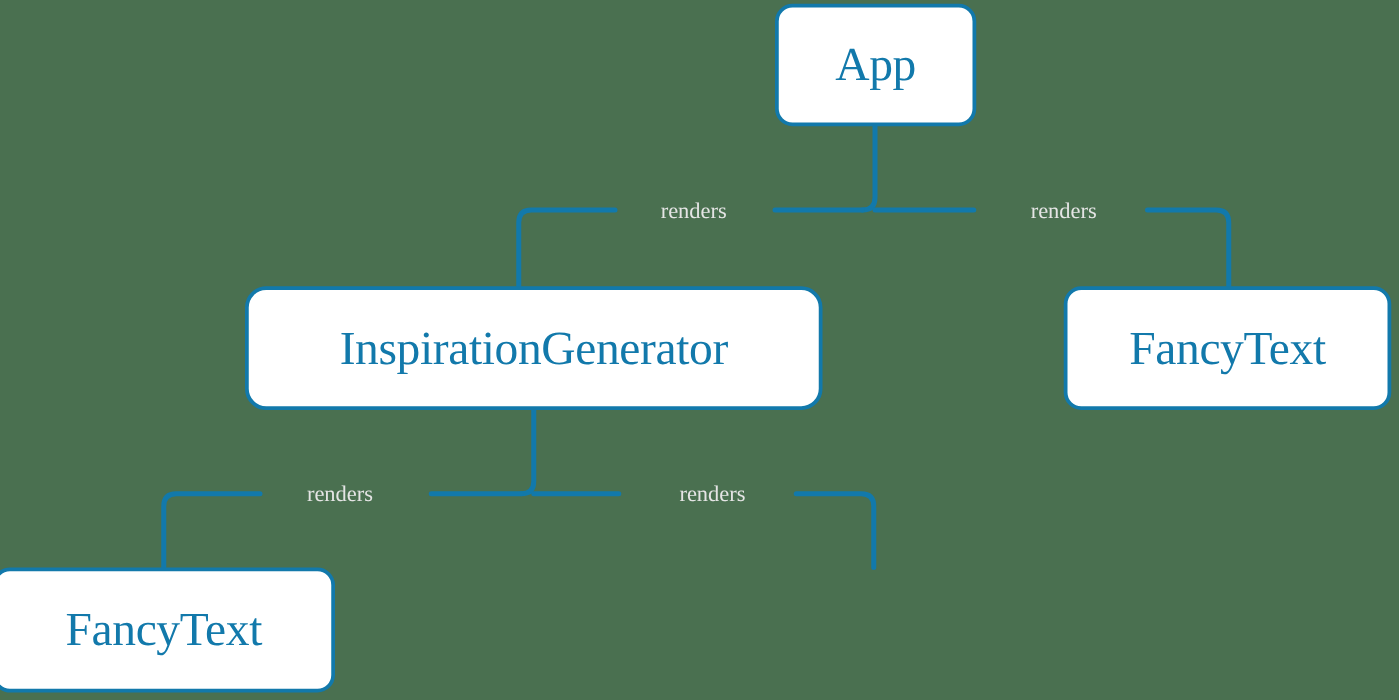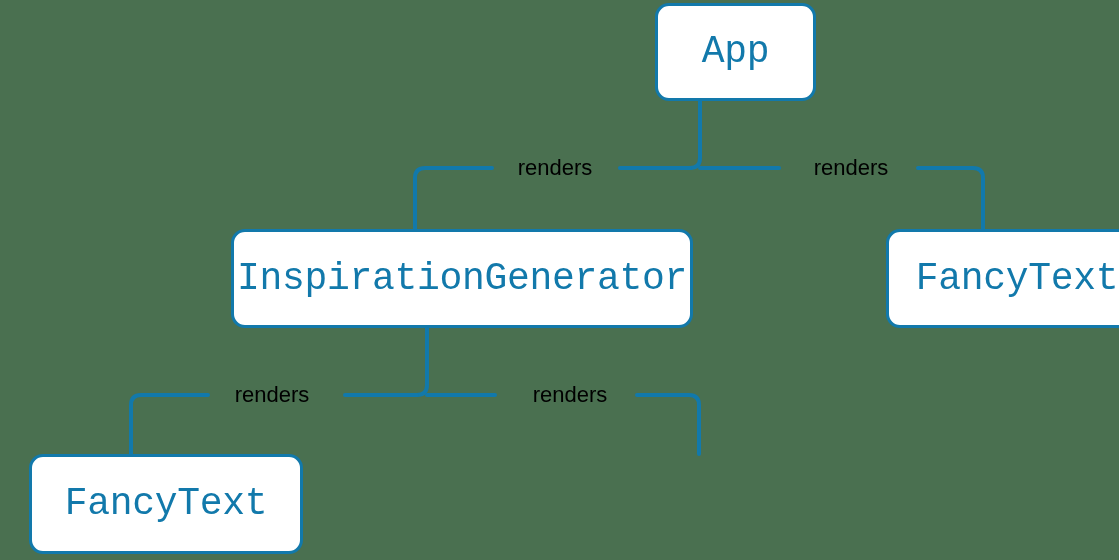--- a/index.html
+++ b/index.html
@@ -29,36 +29,35 @@
   .node {
     position: absolute;
     box-sizing: border-box;
     background: #ffffff;
     border: 3px solid #1279ab;
     border-radius: 14px;
     display: flex;
     align-items: center;
     justify-content: center;
     color: #1279ab;
-    font-family: Liberation Mono, monospace;
+    font-family: Liberation Serif, serif;
     font-weight: 400;
     letter-spacing: -0.3px;
     white-space: nowrap;
     z-index: 3;
-    margin-left: 35px;
   }
   .node-label {
     display: block;
     line-height: 1;
   }
   .edge-label {
     position: absolute;
-    color: #000000;
-    font-family: Liberation Sans, sans-serif;
-    font-size: 22px;
+    color: #e5e5e5;
+    font-family: Liberation Serif, serif;
+    font-size: 18px;
     line-height: 1;
     white-space: nowrap;
     z-index: 4;
     transform: translate(-50%, -50%);
   }
 </style>
 </head>
 <body>
 
 <div id="canvas">
@@ -81,21 +80,21 @@
 
       <path d="M427,395 L495,395"></path>
       <path d="M637,395 L689,395 Q699,395 699,405 L699,454"></path>
     </g>
   </svg>
 
   <div class="node" style="left:620px; top:3px; width:161px; height:98px; font-size:38px;">
     <span class="node-label">App</span>
   </div>
 
-  <div class="node" style="left:196px; top:229px; width:462px; height:99px; font-size:38px;">
+  <div class="node" style="left:196px; top:229px; width:462px; height:99px; font-size:38px;border-radius:17px;">
     <span class="node-label">InspirationGenerator</span>
   </div>
 
   <div class="node" style="left:851px; top:229px; width:262px; height:99px; font-size:38px;">
     <span class="node-label">FancyText</span>
   </div>
 
   <div class="node" style="left:-6px; top:454px; width:274px; height:100px; font-size:38px;">
     <span class="node-label">FancyText</span>
   </div>

